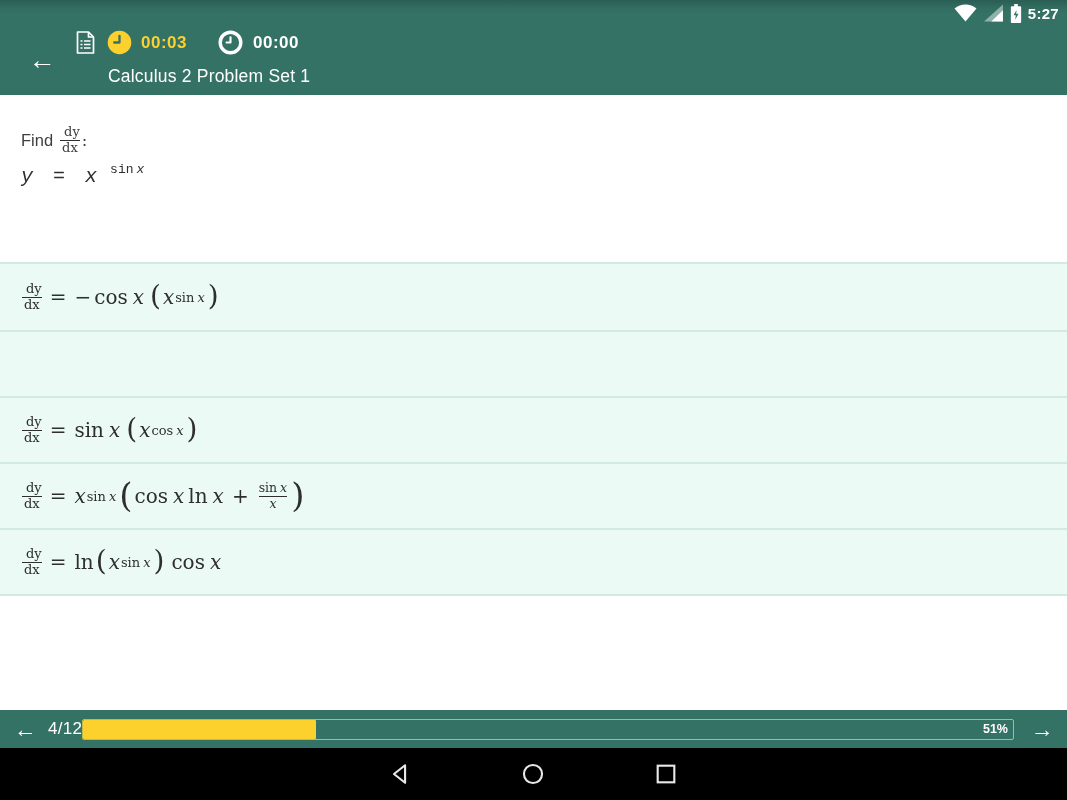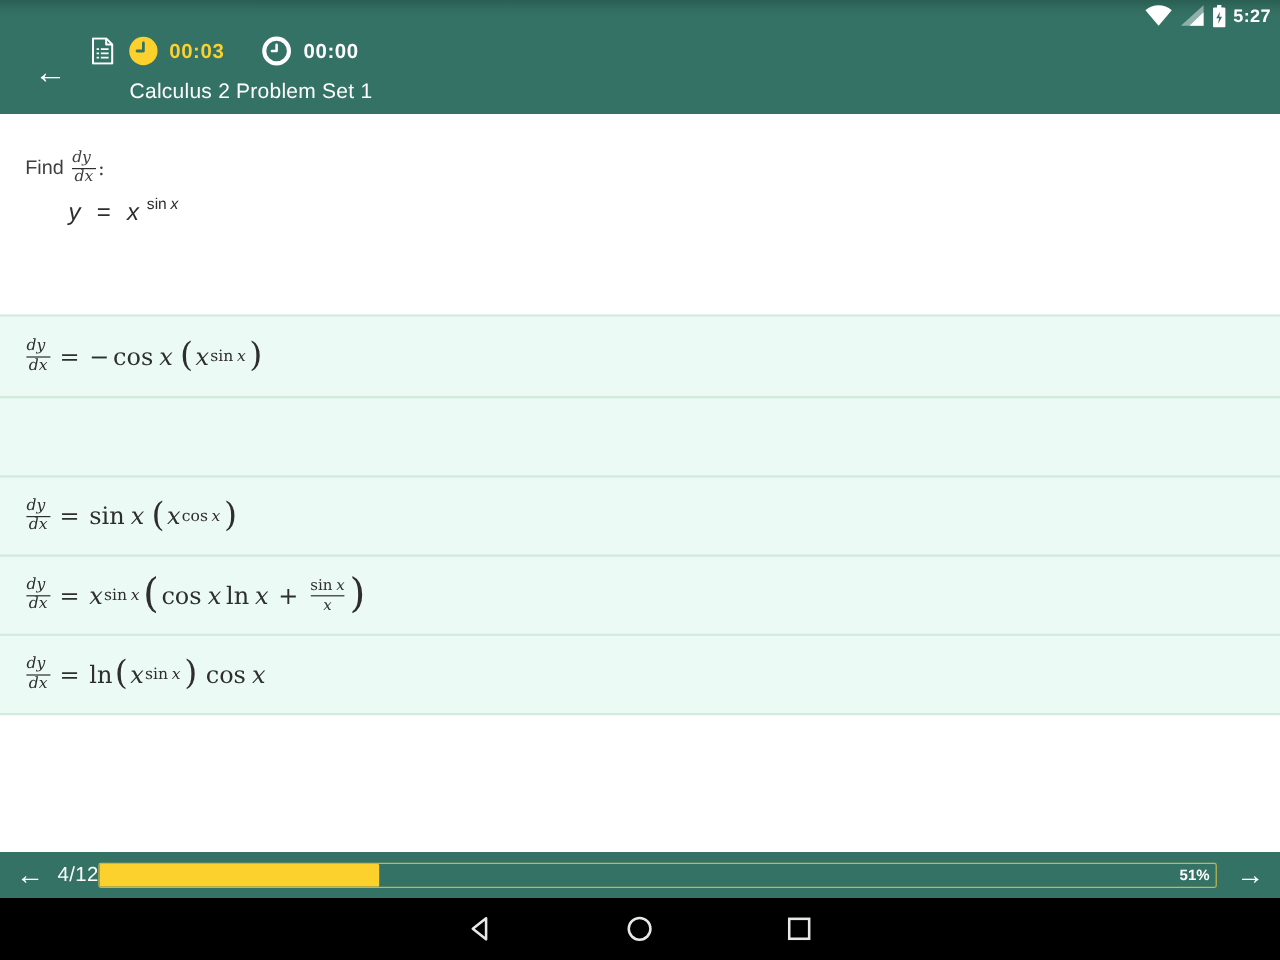--- a/index.html
+++ b/index.html
@@ -21,26 +21,26 @@
   .timer-text { font-size:17px; font-weight:bold; letter-spacing:0.5px; }
   .timer-yellow { color:#fcd02d; margin-left:8px; margin-right:30px; }
   .timer-white { color:#ffffff; margin-left:9px; }
   .doc-icon { margin-right:11px; display:flex; }
   .app-title { position:absolute; left:64px; top:66px; font-size:17.5px; color:#fff; letter-spacing:0.2px;margin-left:44px; }
 
   
   .content { position:absolute; top:95px; left:0; width:100%; height:615px; background:#fff; }
   .question { height:167px; padding:30px 0 0 21px; color:#3f3f3f; }
   .q-line1 { display:flex; align-items:center; font-size:16.5px; }
-  .q-line2 { margin-top:7px; font-family:Liberation Sans, sans-serif; font-size:20px; color:#2e2e2e;margin-left:36px; }
+  .q-line2 { margin-top:7px; font-family:Liberation Mono, monospace; font-size:20px; color:#2e2e2e; }
 
   
   .eq { font-family:"DejaVu Serif", serif; font-size:20px; color:#2e2e2e; display:flex; align-items:center; }
-  .vfrac { display:inline-flex; flex-direction:column; align-items:flex-start;
-           font-size:13px; line-height:1.15; font-style:italic; font-family:"DejaVu Serif", serif; }
+  .vfrac { display:inline-flex; flex-direction:column; align-items:flex-end;
+           font-size:13px; line-height:1.15; font-family:"DejaVu Serif", serif; }
   .vfrac .fden { border-top:1.4px solid #2e2e2e; padding:0 2px; }
   .it { font-style:italic; }
   .rm { font-style:normal; }
   .op { margin:0 8px; }
   .neg { margin-right:3px; }
   .fn { margin-right:5px; }
   .var { margin-right:4px; }
   .sp-l { margin-left:5px; }
   .sup { display:inline-block; font-size:13px; vertical-align:9px; line-height:1; margin-left:1px; margin-right:1px; }
   .sup .rm { margin-right:3px; }

